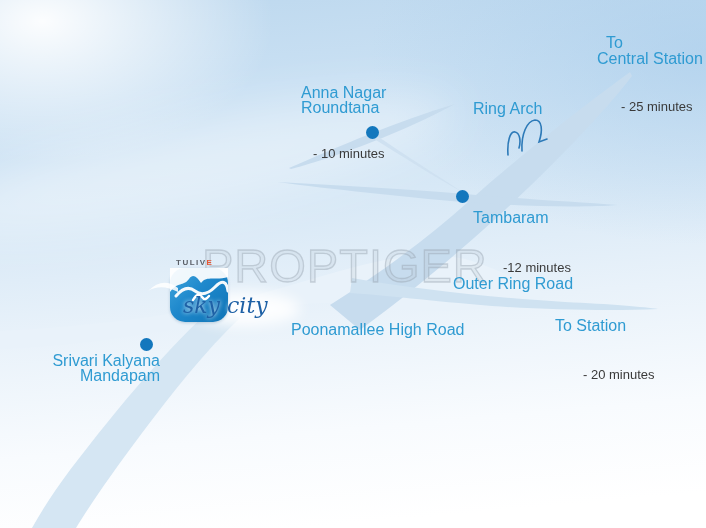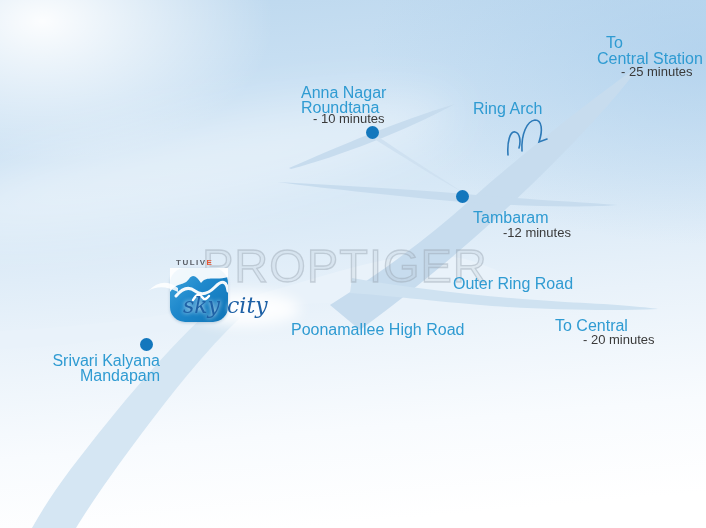--- a/index.html
+++ b/index.html
@@ -12,21 +12,21 @@
       linear-gradient(175deg,#bdd8ee 0%,#c9e0f3 18%,#d7e8f6 38%,#e9f2fa 58%,#f8fbfe 78%,#ffffff 94%);
   }
   .streak{position:absolute;left:-60px;top:120px;width:520px;height:90px;background:rgba(255,255,255,.35);
     border-radius:50%;transform:rotate(-12deg);filter:blur(22px);}
   svg.roads{position:absolute;left:0;top:0;}
   .watermark{
     position:absolute;left:202px;top:238px;font-size:47px;font-weight:400;letter-spacing:1px;
     color:rgba(168,178,190,.16);-webkit-text-stroke:1.3px rgba(150,162,175,.42);white-space:nowrap;
   }
   .loc{position:absolute;color:#2f9bd2;font-size:16px;line-height:16px;white-space:nowrap;}
-  .min{position:absolute;color:#3a3a3a;font-size:13px;line-height:13px;white-space:nowrap;}
+  .min{position:absolute;color:#3a3a3a;font-size:13px;line-height:13px;white-space:nowrap;margin-top:35px;}
   .dot{position:absolute;width:13px;height:13px;border-radius:50%;background:#1377bd;}
   .right-align{text-align:right;}
   
   .logo-cloud{position:absolute;left:190px;top:292px;width:110px;height:34px;border-radius:50%;
     background:rgba(255,255,255,.9);filter:blur(7px);}
   .logo-brand{position:absolute;left:176px;top:258px;font-size:8px;font-weight:bold;letter-spacing:1.5px;
     color:#5b6068;white-space:nowrap;}
   .logo-brand .accent{color:#e8542f;}
   .logo-square{position:absolute;left:170px;top:268px;width:58px;height:54px;border-radius:15px;
     background:linear-gradient(135deg,#44a7dd 0%,#1e88cc 45%,#0f74b6 100%);
@@ -102,21 +102,21 @@
 
   <div class="loc" style="left:473px;top:101px;">Ring Arch</div>
 
   <div class="loc" style="left:473px;top:210px;">Tambaram</div>
   <div class="min" style="left:503px;top:226px;">-12 minutes</div>
 
   <div class="loc" style="left:453px;top:276px;">Outer Ring Road</div>
 
   <div class="loc" style="left:291px;top:322px;text-align:right;">Poonamallee High Road</div>
 
-  <div class="loc" style="left:555px;top:318px;">To Central</div>
+  <div class="loc" style="left:555px;top:318px;">To Station</div>
   <div class="min" style="left:583px;top:333px;">- 20 minutes</div>
 
   <div class="loc right-align" style="right:546px;top:353px;">Srivari Kalyana</div>
   <div class="loc right-align" style="right:546px;top:368px;">Mandapam</div>
 
   <div class="dot" style="left:366px;top:126px;"></div>
   <div class="dot" style="left:456px;top:190px;"></div>
   <div class="dot" style="left:140px;top:338px;"></div>
 
 </div>

